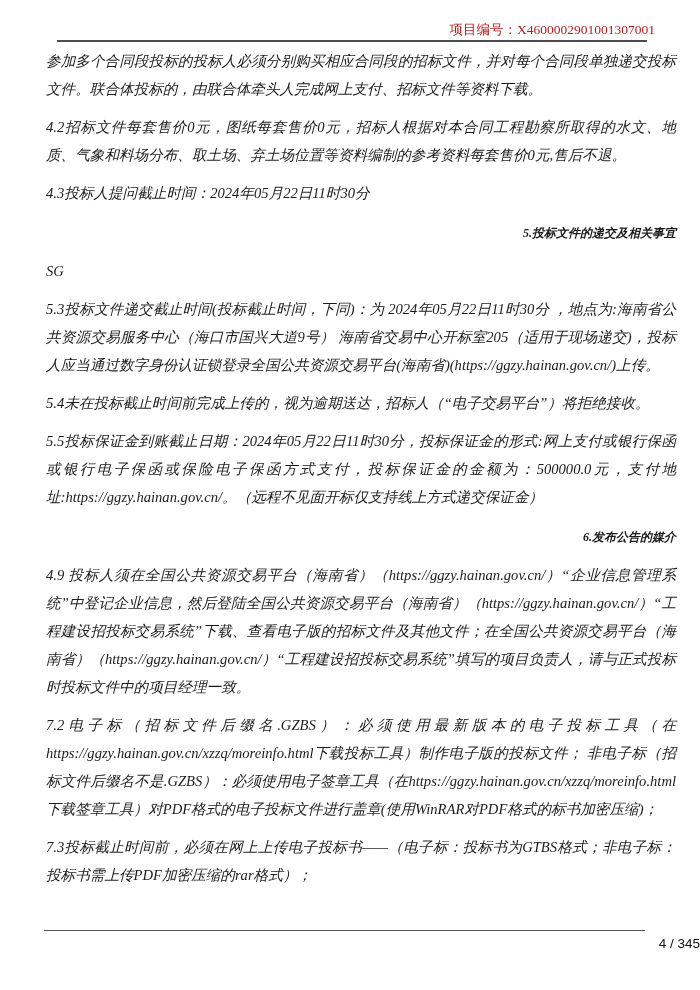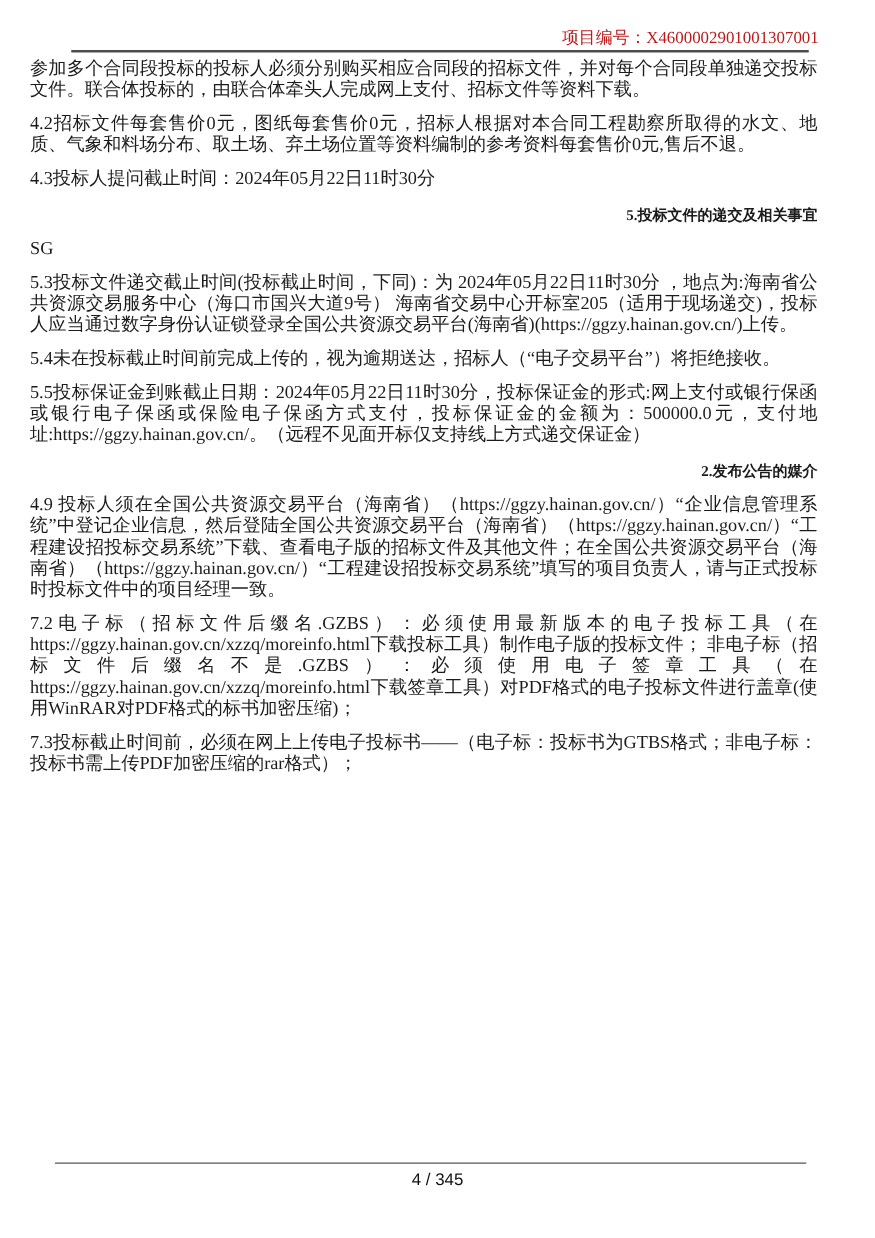--- a/index.html
+++ b/index.html
@@ -27,27 +27,28 @@
     position: absolute;
     top: 40px;
     left: 57px;
     width: 590px;
     height: 2px;
     background: #4d4d4d;
   }
   .document-body {
     position: absolute;
     top: 47px;
-    left: 24px;
+    left: 46px;
     width: 630px;
     font-size: 14.6px;
-    line-height: 17px;
+    line-height: 28px;
     text-align: justify;
     overflow-wrap: normal;
     word-break: normal;
+    font-style: italic;
   }
   .block { margin: 0 0 10px 0; }
   .heading {
     font-weight: bold;
     font-size: 12px;
     margin: 12px 0 10px 0;
     text-align: right;
   }
   .footer-rule {
     position: absolute;
@@ -55,21 +56,21 @@
     left: 44px;
     width: 601px;
     height: 1px;
     background: #555;
   }
   .page-number {
     position: absolute;
     top: 936px;
     left: 0;
     width: 700px;
-    text-align: center;
+    text-align: right;
     font-family: "Liberation Sans", sans-serif;
     font-size: 13.5px;
     color: #111;
   }
 </style>
 </head>
 <body>
 
 <div class="page-header-text">
   <span>项目编号：</span><span class="num">X4600002901001307001</span>
@@ -78,20 +79,20 @@
 
 <div class="document-body">
   <div class="block">参加多个合同段投标的投标人必须分别购买相应合同段的招标文件，并对每个合同段单独递交投标文件。联合体投标的，由联合体牵头人完成网上支付、招标文件等资料下载。</div>
   <div class="block">4.2招标文件每套售价0元，图纸每套售价0元，招标人根据对本合同工程勘察所取得的水文、地质、气象和料场分布、取土场、弃土场位置等资料编制的参考资料每套售价0元,售后不退。</div>
   <div class="block">4.3投标人提问截止时间：2024年05月22日11时30分</div>
   <div class="block heading">5.投标文件的递交及相关事宜</div>
   <div class="block">SG</div>
   <div class="block">5.3投标文件递交截止时间(投标截止时间，下同)：为 2024年05月22日11时30分 ，地点为:海南省公共资源交易服务中心（海口市国兴大道9号） 海南省交易中心开标室205（适用于现场递交)，投标人应当通过数字身份认证锁登录全国公共资源交易平台(海南省)(https://ggzy.hainan.gov.cn/)上传。</div>
   <div class="block">5.4未在投标截止时间前完成上传的，视为逾期送达，招标人（“电子交易平台”）将拒绝接收。</div>
   <div class="block">5.5投标保证金到账截止日期：2024年05月22日11时30分，投标保证金的形式:网上支付或银行保函或银行电子保函或保险电子保函方式支付，投标保证金的金额为：500000.0元，支付地址:https://ggzy.hainan.gov.cn/。（远程不见面开标仅支持线上方式递交保证金）</div>
-  <div class="block heading">2.发布公告的媒介</div>
+  <div class="block heading">6.发布公告的媒介</div>
   <div class="block">4.9 投标人须在全国公共资源交易平台（海南省）（https://ggzy.hainan.gov.cn/）“企业信息管理系统”中登记企业信息，然后登陆全国公共资源交易平台（海南省）（https://ggzy.hainan.gov.cn/）“工程建设招投标交易系统”下载、查看电子版的招标文件及其他文件；在全国公共资源交易平台（海南省）（https://ggzy.hainan.gov.cn/）“工程建设招投标交易系统”填写的项目负责人，请与正式投标时投标文件中的项目经理一致。</div>
   <div class="block">7.2电子标（招标文件后缀名.GZBS）：必须使用最新版本的电子投标工具（在https://ggzy.hainan.gov.cn/xzzq/moreinfo.html下载投标工具）制作电子版的投标文件；  非电子标（招标文件后缀名不是.GZBS）：必须使用电子签章工具（在https://ggzy.hainan.gov.cn/xzzq/moreinfo.html下载签章工具）对PDF格式的电子投标文件进行盖章(使用WinRAR对PDF格式的标书加密压缩)；</div>
   <div class="block">7.3投标截止时间前，必须在网上上传电子投标书——（电子标：投标书为GTBS格式；非电子标：投标书需上传PDF加密压缩的rar格式）；</div>
 </div>
 
 <div class="footer-rule"></div>
 <div class="page-number">4 / 345</div>
 
 </body></html>

